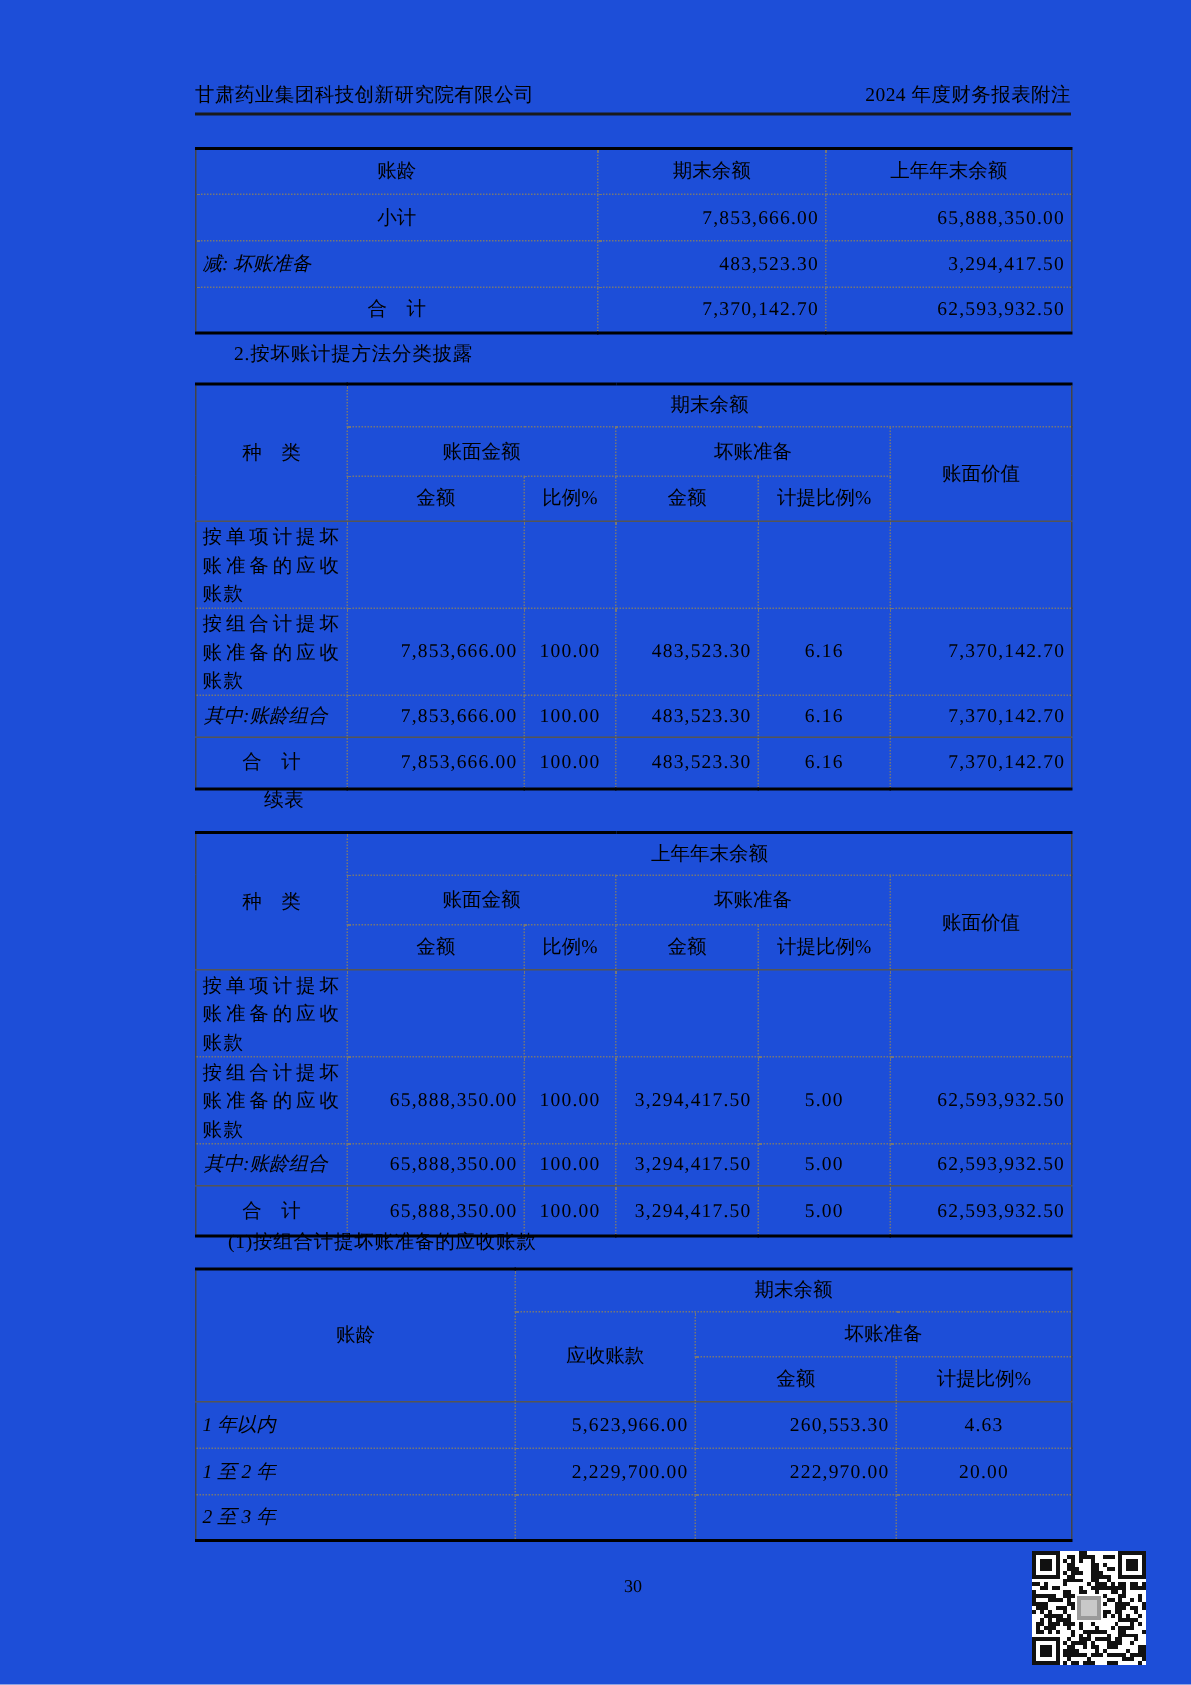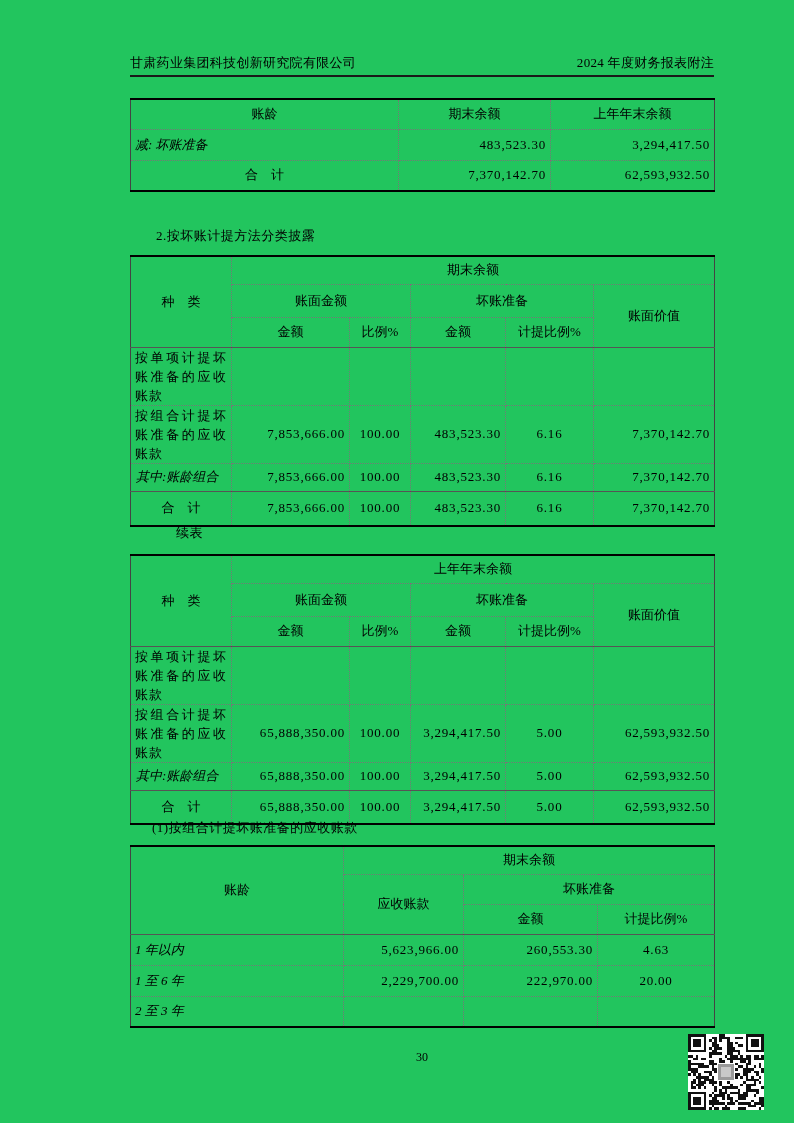--- a/index.html
+++ b/index.html
@@ -1,17 +1,17 @@
 <!DOCTYPE html>
 <html><head>
 <meta charset="utf-8">
 <style>
   html,body{margin:0;padding:0;background:#e8e8e8;}
   .page{
-    position:relative;width:794px;height:1123px;margin:0 auto;background:#22c55e;
+    position:relative;width:794px;height:1123px;margin:0 auto;background:#1d4ed8;
     font-family:"Liberation Serif","DejaVu Serif",serif;color:#000;overflow:hidden;
   }
   .abs{position:absolute;}
   .hdr-text{font-size:13px;line-height:16px;letter-spacing:0.3px;}
   .hdr-rule{left:130px;top:75px;width:584px;height:2px;background:#1a1a1a;}
   .sec-label{font-size:13px;line-height:16px;letter-spacing:0.5px;}
   table{
     border-collapse:collapse;table-layout:fixed;width:584px;
     font-size:13px;color:#000;
   }
@@ -47,20 +47,25 @@
         <col style="width:152px">
         <col style="width:164px">
       </colgroup>
     <tbody>
         <tr style="height:30px">
       <th class="c">账龄</th>
       <th class="c">期末余额</th>
       <th class="c">上年年末余额</th>
     </tr>
     <tr style="height:31px">
+      <td class="c">小计</td>
+      <td class="r">7,853,666.00</td>
+      <td class="r">65,888,350.00</td>
+    </tr>
+    <tr style="height:31px">
       <td class="l">减: 坏账准备</td>
       <td class="r">483,523.30</td>
       <td class="r">3,294,417.50</td>
     </tr>
     <tr style="height:31px">
       <td class="c b">合　计</td>
       <td class="r b">7,370,142.70</td>
       <td class="r b">62,593,932.50</td>
     </tr>
   </tbody>
@@ -212,21 +217,21 @@
       <th class="c">金额</th>
       <th class="c">计提比例%</th>
     </tr>
     <tr style="height:31px" class="solid-top">
       <td class="l">1 年以内</td>
       <td class="r">5,623,966.00</td>
       <td class="r">260,553.30</td>
       <td class="c num">4.63</td>
     </tr>
     <tr style="height:31px">
-      <td class="l">1 至 6 年</td>
+      <td class="l">1 至 2 年</td>
       <td class="r">2,229,700.00</td>
       <td class="r">222,970.00</td>
       <td class="c num">20.00</td>
     </tr>
     <tr style="height:31px">
       <td class="l">2 至 3 年</td>
       <td class="r"></td>
       <td class="r"></td>
       <td class="c num"></td>
     </tr>

